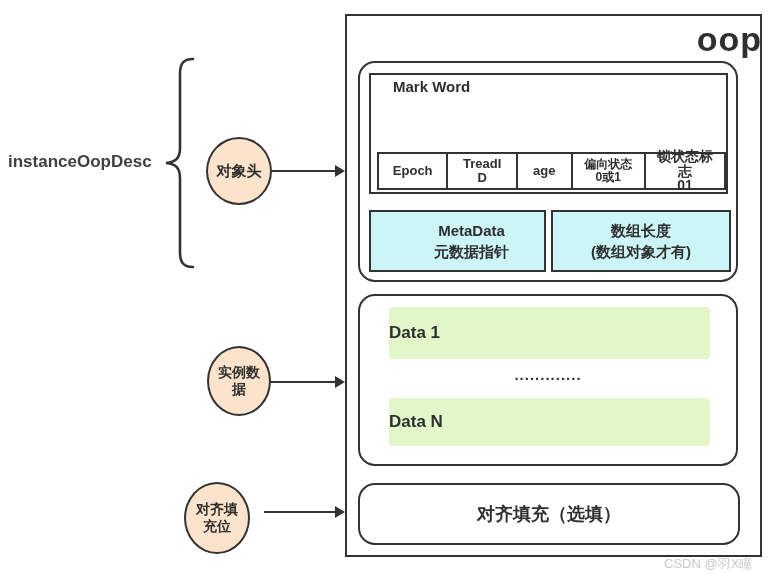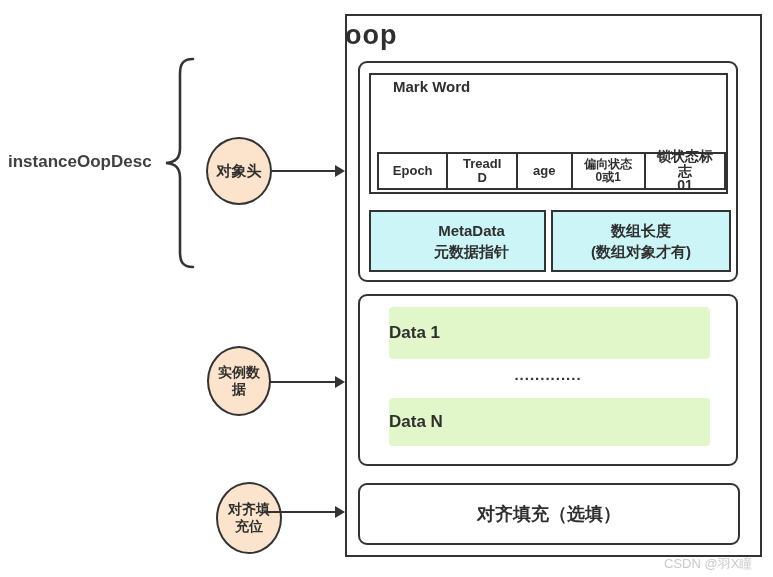--- a/index.html
+++ b/index.html
@@ -4,24 +4,24 @@
 <style>
   html,body{margin:0;padding:0;background:#ffffff;}
   #canvas{
     position:relative;width:773px;height:577px;background:#ffffff;overflow:hidden;
     font-family:"Liberation Sans","DejaVu Sans",sans-serif;color:#2f2f2f;
   }
   .abs{position:absolute;box-sizing:border-box;}
 
   
   .oop-box{left:345px;top:14px;width:417px;height:543px;border:2px solid #333;background:#fff;}
-  .oop-title{left:345px;top:20px;width:417px;text-align:left;font-size:27px;font-weight:bold;letter-spacing:1px;}
+  .oop-title{left:345px;top:20px;width:417px;text-align:right;font-size:34px;font-weight:bold;letter-spacing:1px;}
 
   
-  .section{border:2px solid #333;border-radius:9px;background:#fff;}
+  .section{border:2px solid #333;border-radius:17px;background:#fff;}
   .sec-header{left:358px;top:61px;width:380px;height:221px;}
   .sec-data{left:358px;top:294px;width:380px;height:172px;}
   .sec-align{left:358px;top:483px;width:382px;height:62px;display:flex;align-items:center;justify-content:center;font-size:18px;font-weight:bold;}
 
   
   .markword{left:369px;top:73px;width:359px;height:121px;border:2px solid #333;}
   .markword-label{left:393px;top:78px;font-size:15px;font-weight:bold;}
   .hashcode{left:377px;top:106px;width:345px;height:41px;border:2px solid #333;display:flex;align-items:center;justify-content:center;font-size:14px;font-weight:bold;}
   .cellrow{left:377px;top:152px;width:349px;height:38px;border:2px solid #333;display:flex;}
   .cell{display:flex;flex-direction:column;align-items:center;justify-content:center;font-size:13px;font-weight:bold;line-height:1.1;text-align:center;border-left:2px solid #333;overflow:visible;}
@@ -43,21 +43,21 @@
   .data1{left:389px;top:307px;width:321px;height:52px;}
   .dataN{left:389px;top:398px;width:321px;height:48px;}
   .dots{left:358px;top:366px;width:380px;text-align:center;font-size:15px;font-weight:bold;letter-spacing:1px;color:#333;}
 
   
   .root-label{left:8px;top:152px;font-size:17px;font-weight:bold;color:#404040;}
   .brace{left:160px;top:56px;}
   .circle{border:2px solid #333;border-radius:50%;background:#fbe4cb;display:flex;flex-direction:column;align-items:center;justify-content:center;font-size:14px;font-weight:bold;line-height:1.25;text-align:center;}
   .circle-header{left:206px;top:137px;width:66px;height:68px;font-size:15px;}
   .circle-instance{left:207px;top:346px;width:64px;height:70px;}
-  .circle-align{left:216px;top:482px;width:66px;height:72px;}
+  .circle-align{left:184px;top:482px;width:66px;height:72px;}
 
   
   .arrow{position:absolute;height:2px;background:#333;}
   .arrow::after{content:'';position:absolute;right:-9px;top:-5px;width:0;height:0;border-left:10px solid #333;border-top:6px solid transparent;border-bottom:6px solid transparent;}
   .arrow1{left:272px;top:170px;width:64px;}
   .arrow2{left:270px;top:381px;width:66px;}
   .arrow3{left:264px;top:511px;width:72px;}
 
   
   .watermark{left:664px;top:555px;font-size:13px;color:#c9c9c9;white-space:nowrap;}

